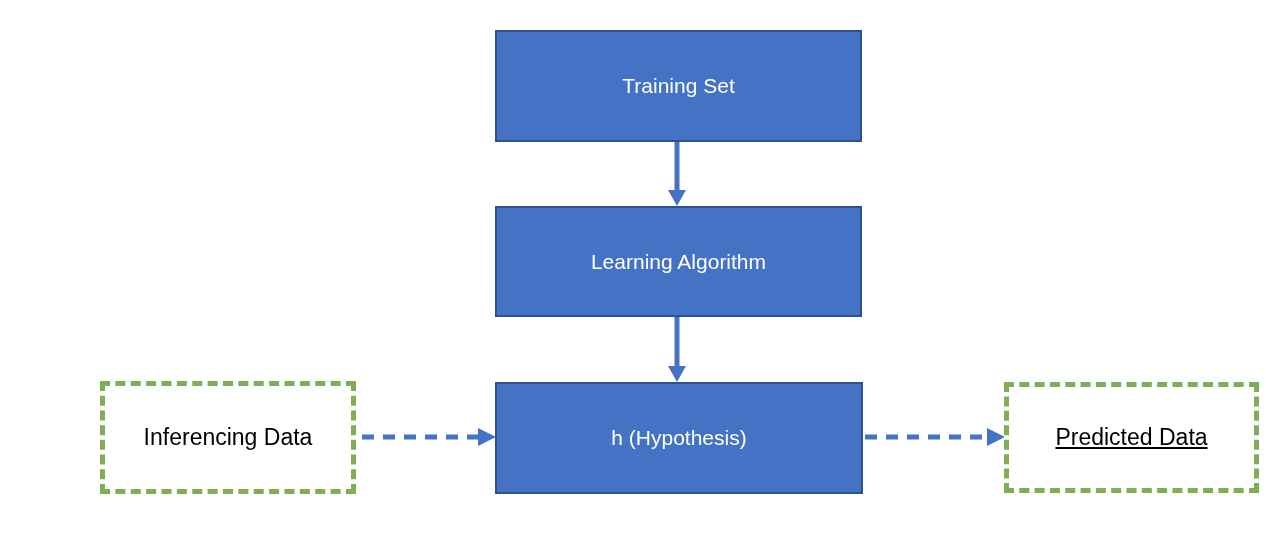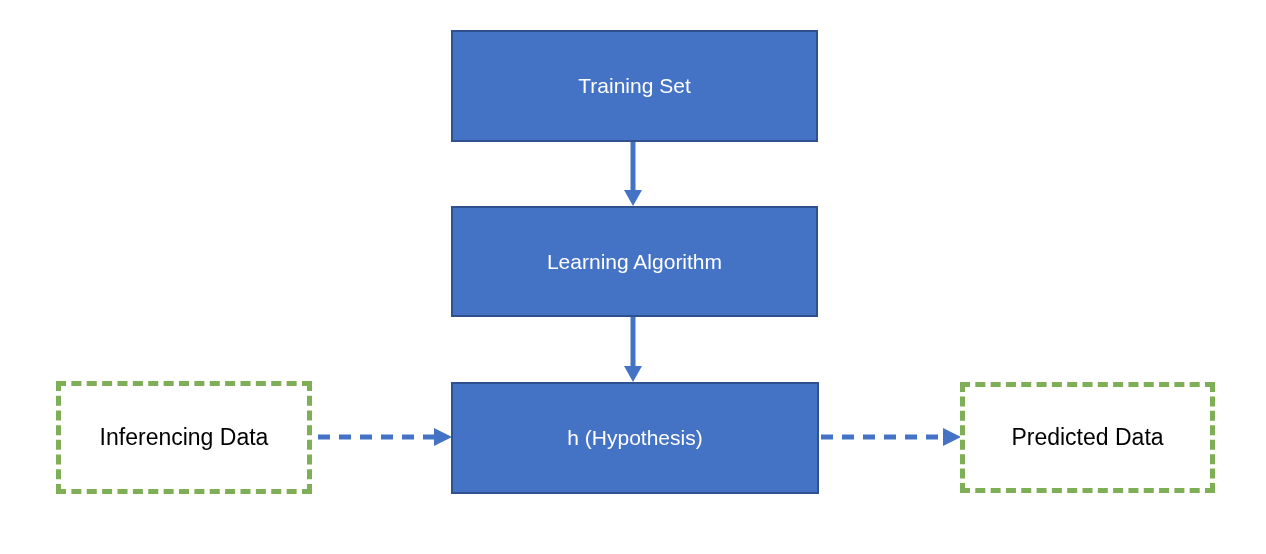--- a/index.html
+++ b/index.html
@@ -16,20 +16,21 @@
     padding: 0;
     background: var(--background);
     font-family: "Liberation Sans", sans-serif;
   }
   .canvas {
     position: relative;
     width: 1216px;
     height: 554px;
     background: var(--background);
     overflow: hidden;
+    margin-left: 44px;
   }
   .arrow-layer {
     position: absolute;
     left: 0;
     top: 0;
     width: 1266px;
     height: 554px;
     pointer-events: none;
   }
   .arrow-layer line {
@@ -59,21 +60,21 @@
     display: flex;
     align-items: center;
     justify-content: center;
     font-size: 23px;
     text-align: center;
   }
   #node-training   { left: 451px; top: 30px;  width: 367px; height: 112px; }
   #node-learning   { left: 451px; top: 206px; width: 367px; height: 111px; }
   #node-hypothesis { left: 451px; top: 382px; width: 368px; height: 112px; }
   #node-inferencing{ left: 56px;  top: 381px; width: 256px; height: 113px; }
-  #node-predicted  { left: 960px; top: 382px; width: 255px; height: 111px; }
+  #node-predicted  { left: 960px; top: 382px; width: 255px; height: 111px; text-decoration: underline; }
 </style>
 </head>
 <body>
 
 <div class="canvas">
 
   <svg class="arrow-layer" viewBox="0 0 1266 554" xmlns="http://www.w3.org/2000/svg">
     <g>
       <line x1="633" y1="142" x2="633" y2="192" stroke-width="5"></line>
       <polygon points="624,190 642,190 633,206"></polygon>

